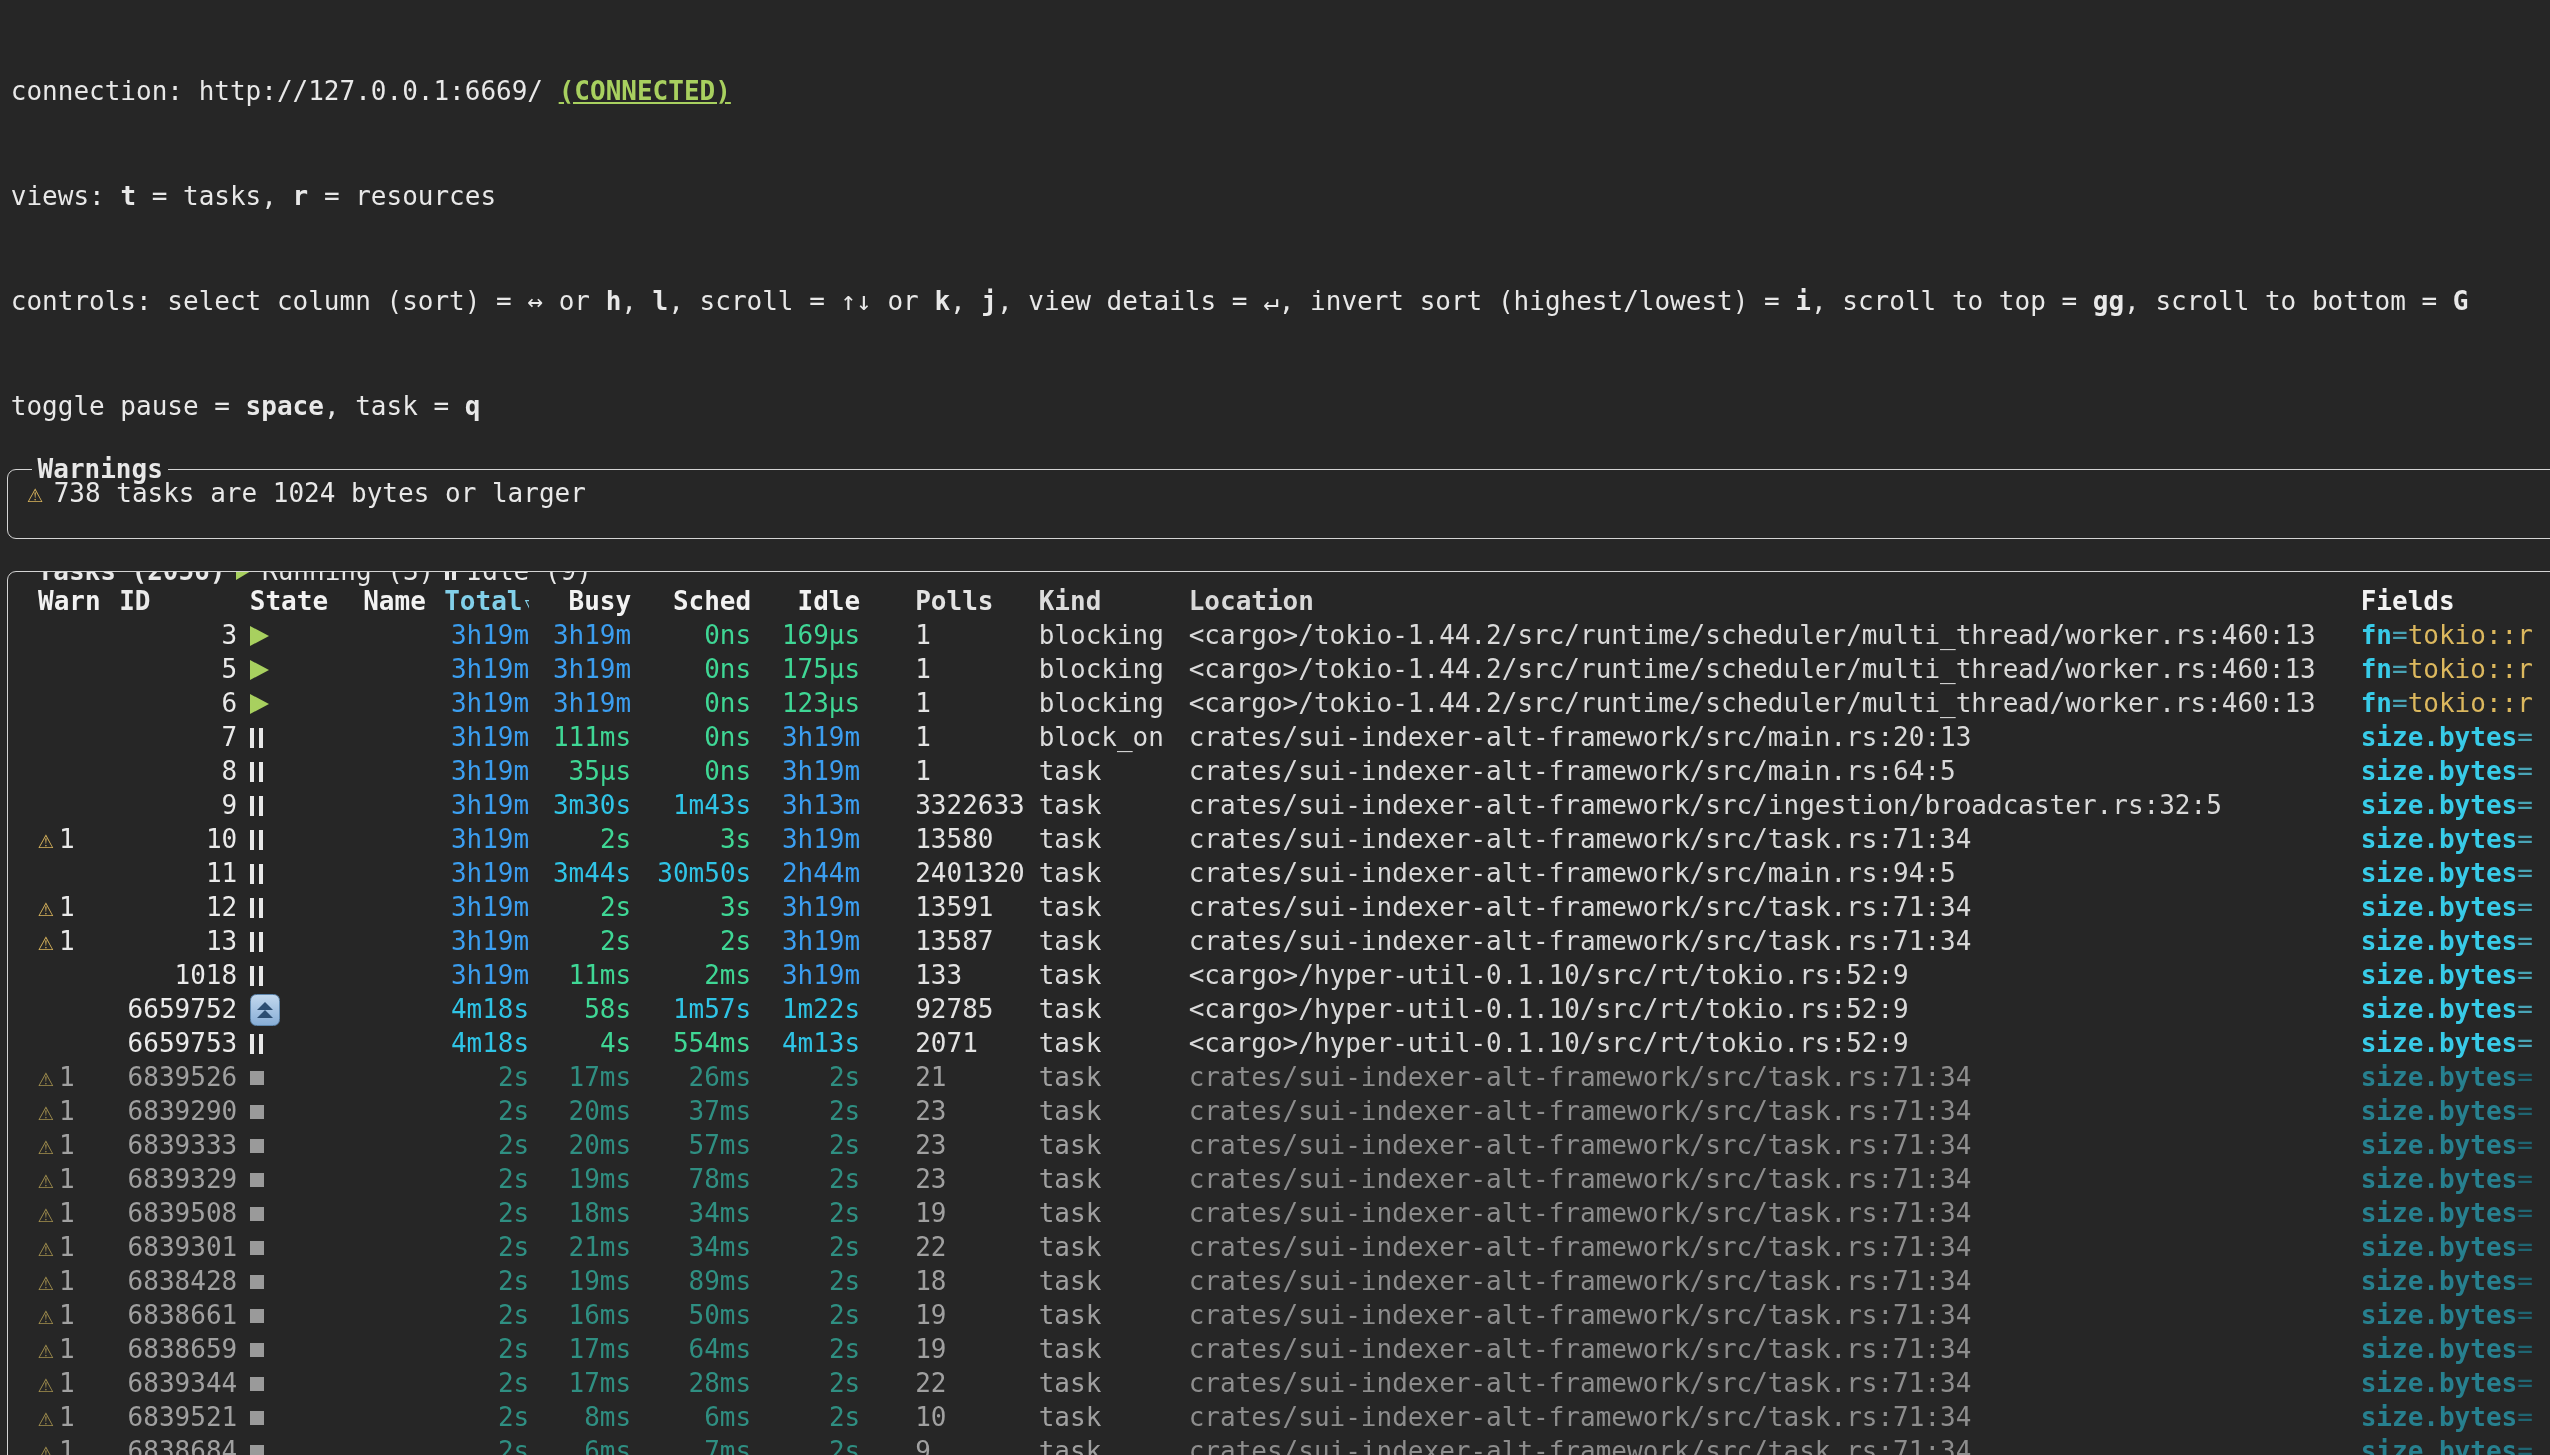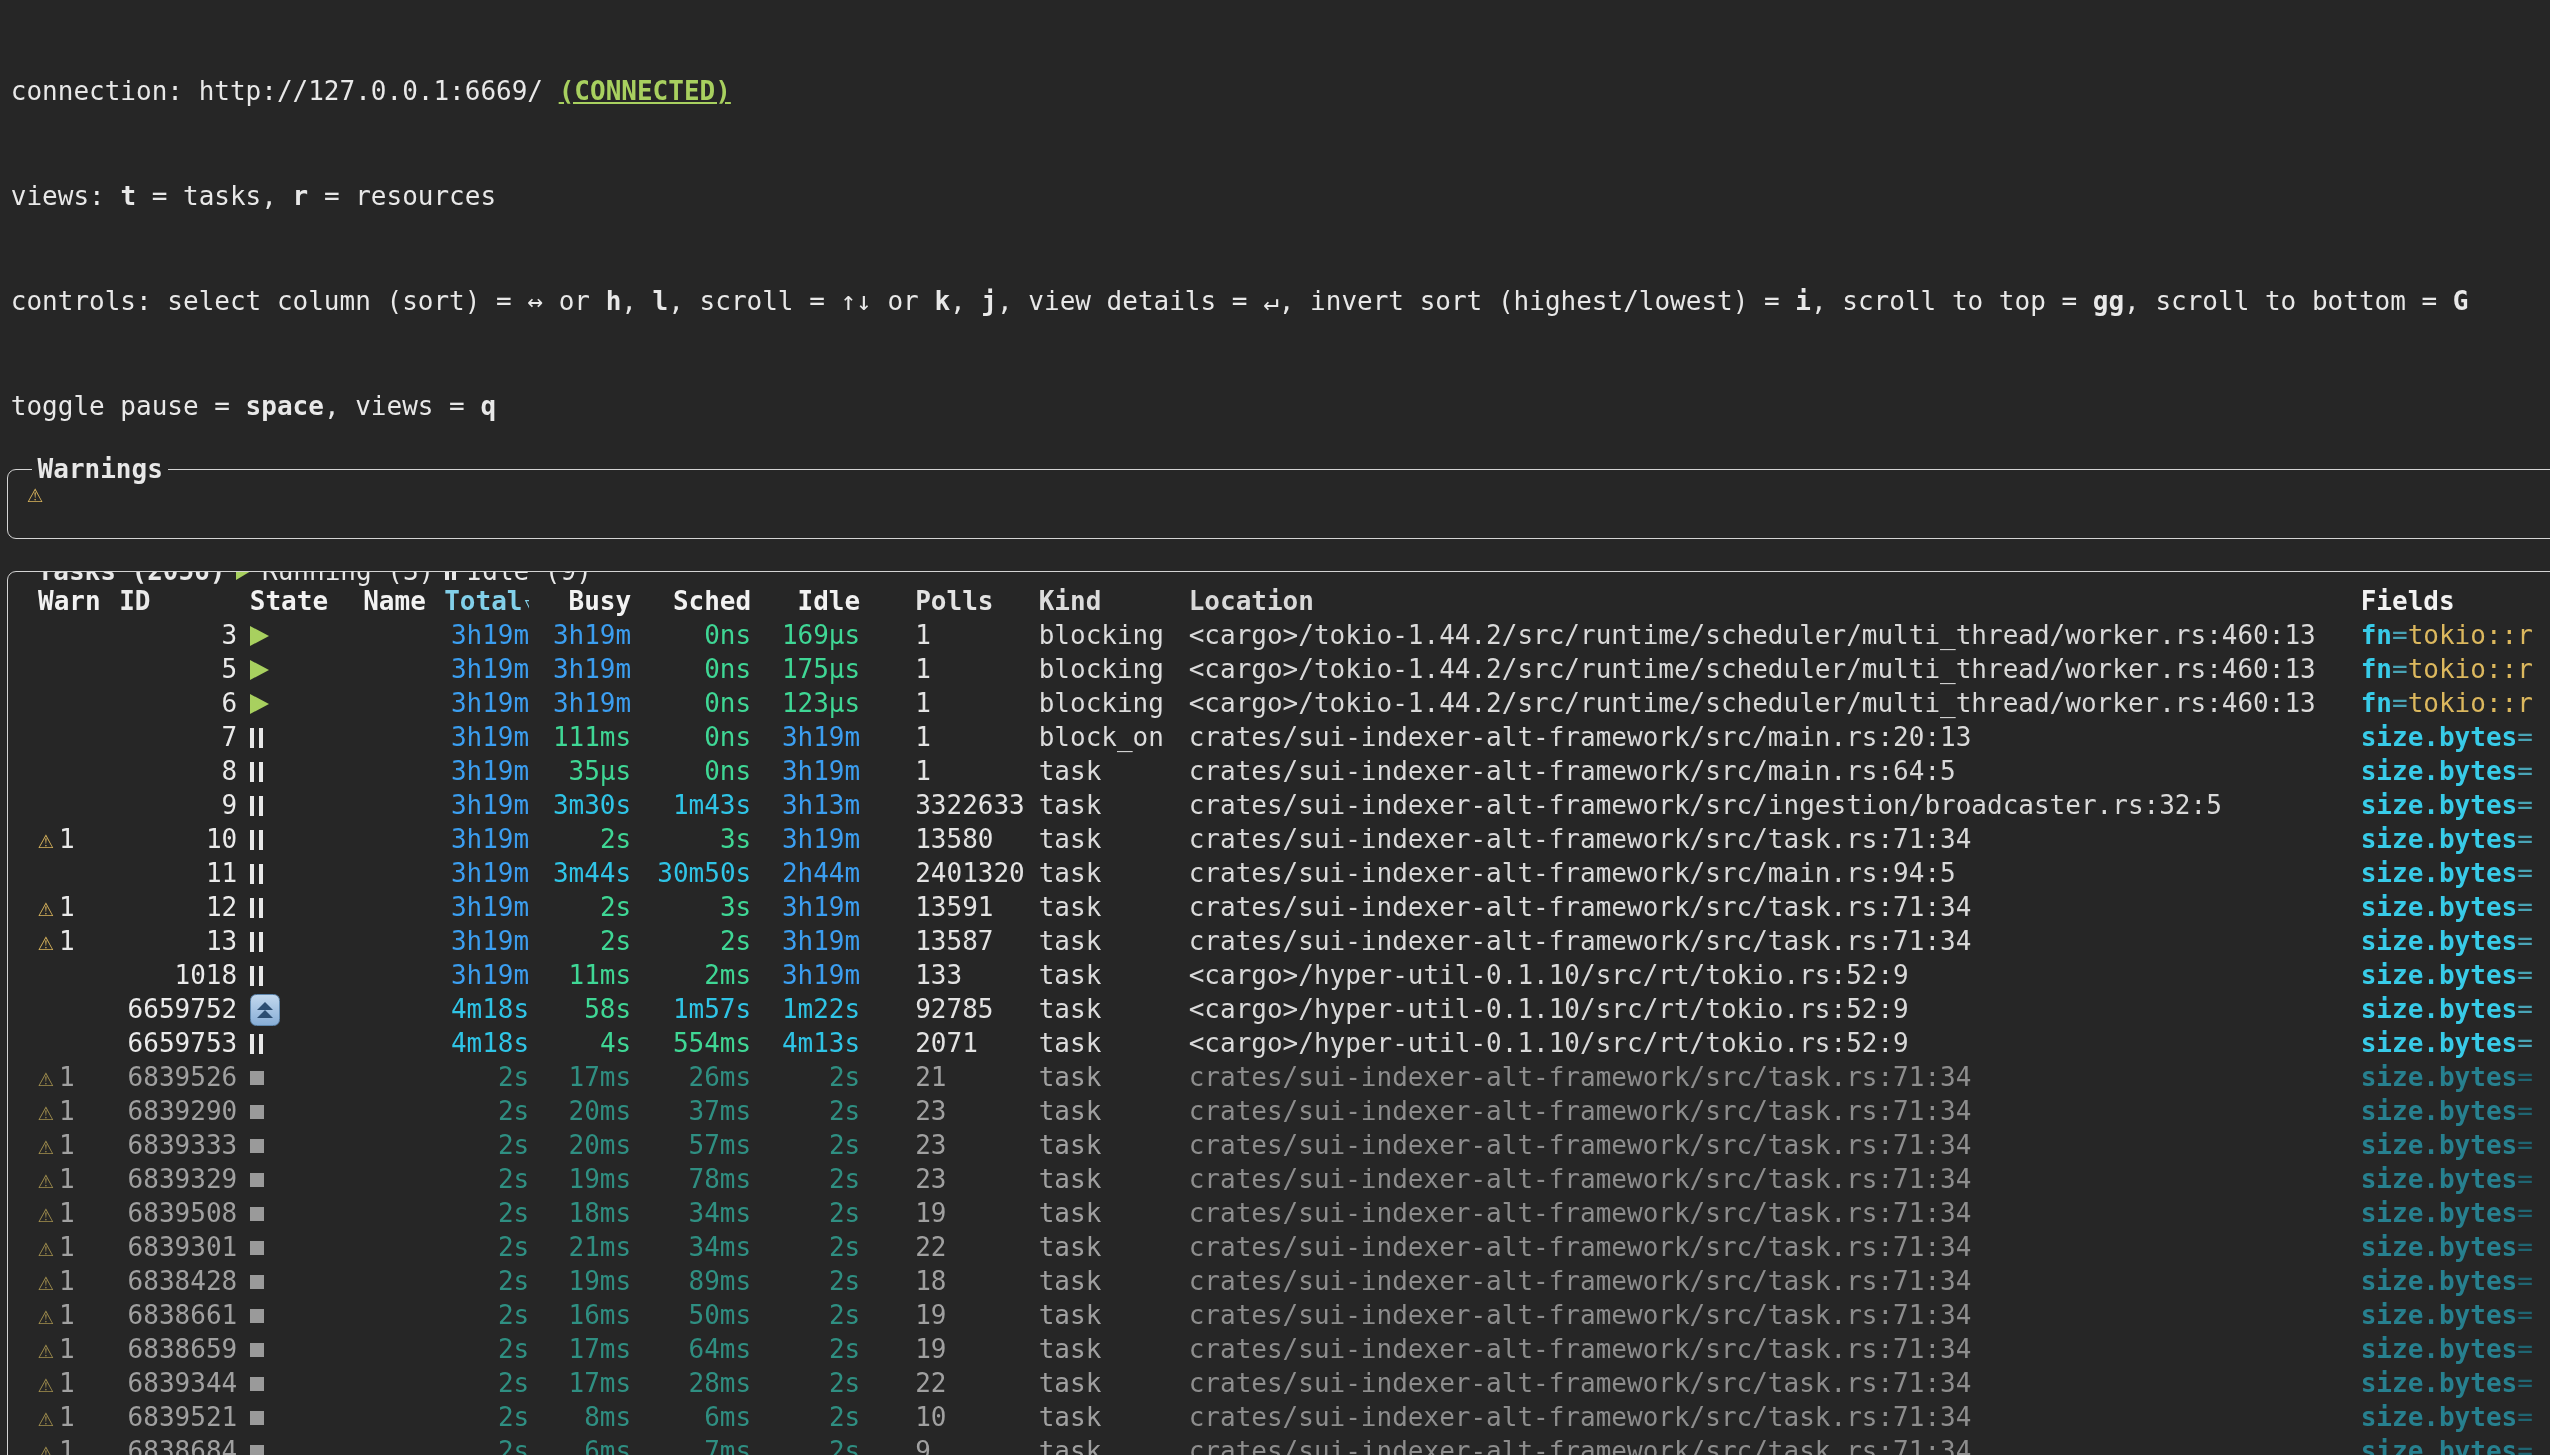--- a/index.html
+++ b/index.html
@@ -77,27 +77,28 @@
   .row.dim .f-eq{color:#1f6572;}
   .row.dim .f-val{color:var(--dimloc);}
 </style>
 </head>
 <body>
 
 <div class="topbar">
   <div class="tline"><span>connection: http://127.0.0.1:6669/ </span><span class="bold lime">(CONNECTED)</span></div>
   <div class="tline"><span>views: </span><span class="bold">t</span><span> = tasks, </span><span class="bold">r</span><span> = resources</span></div>
   <div class="tline"><span>controls: select column (sort) = </span><span>↔</span><span> or </span><span class="bold">h</span><span>, </span><span class="bold">l</span><span>, scroll = </span><span>↑↓</span><span> or </span><span class="bold">k</span><span>, </span><span class="bold">j</span><span>, view details = </span><span>↵</span><span>, invert sort (highest/lowest) = </span><span class="bold">i</span><span>, scroll to top = </span><span class="bold">gg</span><span>, scroll to bottom = </span><span class="bold">G</span></div>
-  <div class="tline"><span>toggle pause = </span><span class="bold">space</span><span>, views = </span><span class="bold">q</span></div>
+  <div class="tline"><span>toggle pause = </span><span class="bold">space</span><span>, task = </span><span class="bold">q</span></div>
 </div>
 
 <div class="box warnings">
   <div class="box-title">Warnings</div>
   <div class="warn-line">
     <span class="warn-tri">⚠</span>
+    <span>738 tasks are 1024 bytes or larger</span>
   </div>
 </div>
 
 <div class="box tasks">
   <div class="box-title tasks-title">
     <span class="bold">Tasks (2056)</span>
     <span class="mini-run"></span>
     <span class="sep">Running (3)</span>
     <span class="mini-pause"></span>
     <span class="sep">Idle (9)</span>

